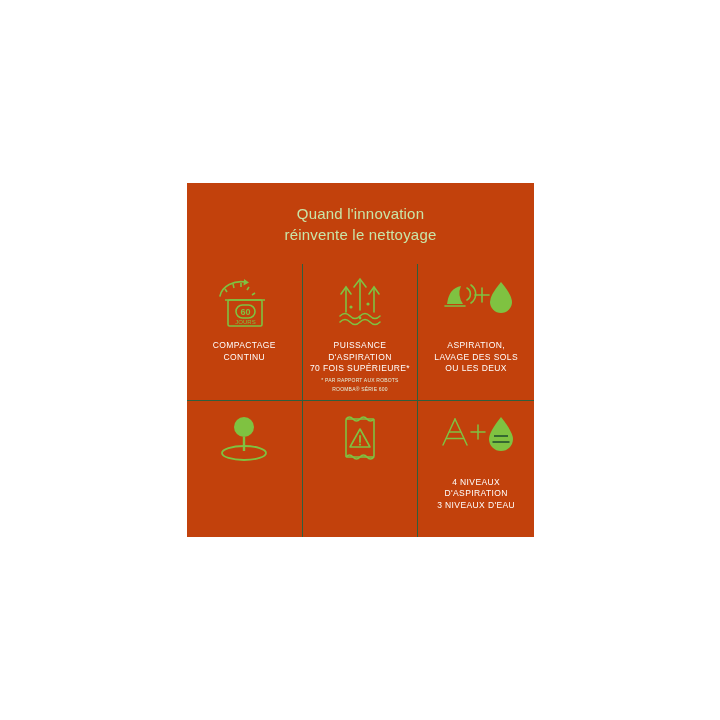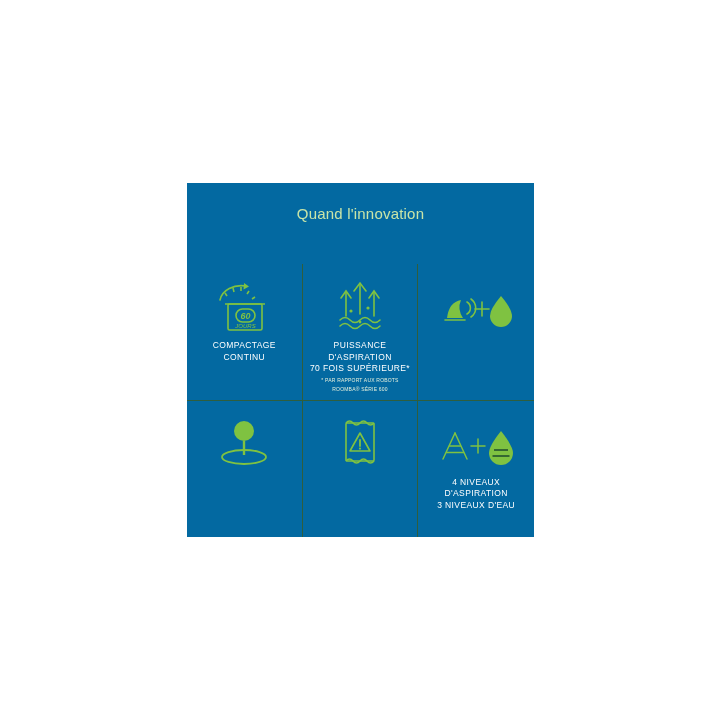--- a/index.html
+++ b/index.html
@@ -15,21 +15,21 @@
     width: 720px;
     height: 720px;
     background: #ffffff;
   }
   #panel {
     position: absolute;
     left: 187px;
     top: 183px;
     width: 347px;
     height: 354px;
-    background: #0369a1;
+    background: #c2410c;
     box-sizing: border-box;
   }
   .header {
     padding-top: 20px;
     text-align: center;
     color: #c9e5a8;
   }
   .header .line {
     display: block;
     font-size: 15px;
@@ -55,23 +55,22 @@
     flex-direction: column;
     align-items: center;
     justify-content: flex-start;
     padding: 10px 6px 6px 6px;
   }
   .cell:nth-child(3n) { border-right: none; }
   .cell:nth-child(n+4) { border-bottom: none; }
   .icon-wrap {
     height: 62px;
     display: flex;
-    align-items: flex-end;
+    align-items: flex-start;
     justify-content: center;
-    font-style: italic;
   }
   .caption {
     text-align: center;
     color: #ffffff;
     font-size: 8.5px;
     line-height: 11.5px;
     letter-spacing: 0.4px;
     margin-top: 4px;
     text-transform: uppercase;
   }
@@ -87,20 +86,21 @@
   svg { display: block; }
 </style>
 </head>
 <body>
 
 <div id="stage">
   <div id="panel">
 
     <div class="header">
       <span class="line">Quand l'innovation</span>
+      <span class="line">réinvente le nettoyage</span>
     </div>
 
     <div class="grid">
 
       <div class="cell">
         <div class="icon-wrap">
           <svg width="72" height="58" viewBox="0 0 72 58">
             <g fill="none" stroke="#7fc241" stroke-width="1.6">
               <path d="M12 22 C14 12, 26 6, 38 8" stroke-linecap="round"></path>
               <path d="M36 5 L41 8.5 L35.5 11.5" fill="#7fc241" stroke="none"></path>
@@ -157,20 +157,25 @@
               <path d="M14 30 q2 -16 14 -18 q-4 9 2 18 z" fill="#7fc241" stroke="none"></path>
               <path d="M12 32 h20"></path>
               <path d="M34 14 a7 7 0 0 1 0 12"></path>
               <path d="M38 11 a11 11 0 0 1 0 18"></path>
               <line x1="49" y1="14" x2="49" y2="28"></line>
               <line x1="42" y1="21" x2="56" y2="21"></line>
               <path d="M68 8 q11 13 11 20 a11 11 0 0 1 -22 0 q0 -7 11 -20 z" fill="#7fc241" stroke="none"></path>
             </g>
           </svg>
         </div>
+        <div class="caption">
+          <span class="cline">ASPIRATION,</span>
+          <span class="cline">LAVAGE DES SOLS</span>
+          <span class="cline">OU LES DEUX</span>
+        </div>
       </div>
 
       <div class="cell">
         <div class="icon-wrap">
           <svg width="72" height="58" viewBox="0 0 72 58">
             <circle cx="36" cy="16" r="10" fill="#7fc241"></circle>
             <line x1="36" y1="26" x2="36" y2="40" stroke="#7fc241" stroke-width="2.4"></line>
             <ellipse cx="36" cy="42" rx="22" ry="7" fill="none" stroke="#7fc241" stroke-width="1.8"></ellipse>
           </svg>
         </div>

